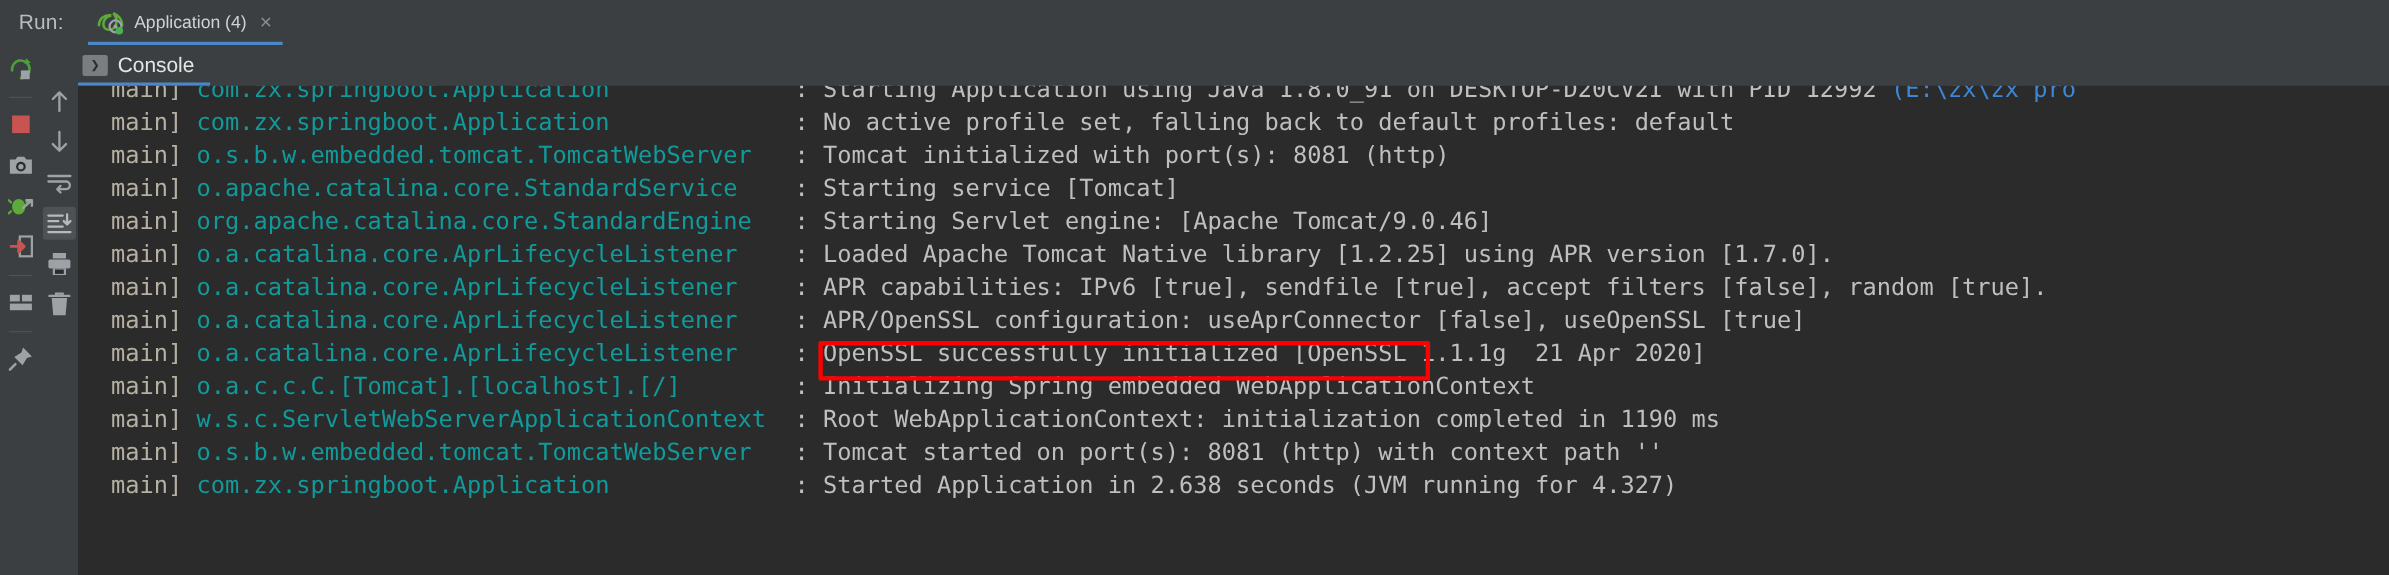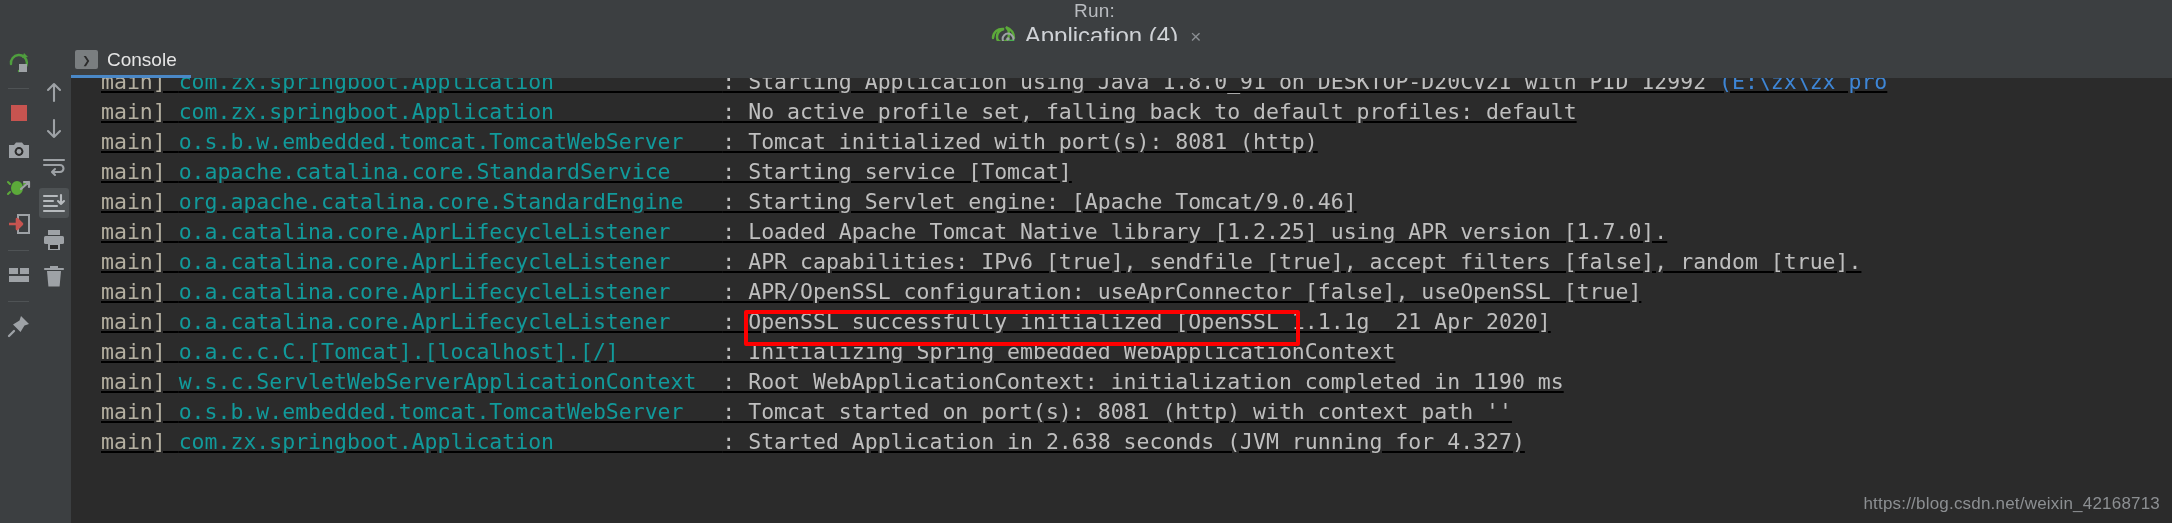--- a/index.html
+++ b/index.html
@@ -23,21 +23,20 @@
 
   
   .run-bar {
     position: absolute;
     left: 0; top: 0;
     width: 2172px;
     height: 41px;
     background: #3c3f41;
     display: flex;
     align-items: center;
-    flex-direction: column;
   }
   .run-label {
     color: #b9bcc0;
     font-family: "Liberation Sans", sans-serif;
     font-size: 19px;
     margin-left: 17px;
     letter-spacing: .2px;
   }
   .run-tab {
     position: relative;
@@ -50,21 +49,21 @@
   .run-tab .tab-underline {
     position: absolute;
     left: 0; bottom: 0;
     width: 100%;
     height: 3px;
     background: #4a88c7;
   }
   .tab-title {
     color: #cfd2d6;
     font-family: "Liberation Sans", sans-serif;
-    font-size: 24px;
+    font-size: 16px;
     margin-left: 9px;
     white-space: nowrap;
     text-align: right;
   }
   .tab-close {
     color: #8b8f93;
     font-family: "Liberation Sans", sans-serif;
     font-size: 19px;
     margin-left: 12px;
     line-height: 1;
@@ -169,21 +168,21 @@
   .log-lines {
     position: absolute;
     left: 0;
     top: -11px;
     width: 100%;
     font-family: "DejaVu Sans Mono", monospace;
     font-size: 21.5px;
     line-height: 30px;
     white-space: pre;
   }
-  .log-line { height: 30px; text-decoration: underline; }
+  .log-line { height: 30px; }
   .c-thread  { color: #b5b0a1; }
   .c-logger  { color: #119a9b; }
   .c-msg     { color: #bfbfbf; }
   .c-path    { color: #3e86d6; }
   .indent    { display: inline-block; width: 30px; }
 
   
   .anno-box {
     position: absolute;
     left: 744px;
@@ -346,15 +345,14 @@
     </div>
 
   </div>
 
   <div class="console">
     <div class="log-lines" id="log-lines"><div class="log-line"><span class="indent"></span><span class="c-thread">main] </span><span class="c-logger">com.zx.springboot.Application             </span><span class="c-msg">: Starting Application using Java 1.8.0_91 on DESKTOP-D20CV2I with PID 12992 </span><span class="c-path">(E:\zx\zx pro</span></div><div class="log-line"><span class="indent"></span><span class="c-thread">main] </span><span class="c-logger">com.zx.springboot.Application             </span><span class="c-msg">: No active profile set, falling back to default profiles: default</span></div><div class="log-line"><span class="indent"></span><span class="c-thread">main] </span><span class="c-logger">o.s.b.w.embedded.tomcat.TomcatWebServer   </span><span class="c-msg">: Tomcat initialized with port(s): 8081 (http)</span></div><div class="log-line"><span class="indent"></span><span class="c-thread">main] </span><span class="c-logger">o.apache.catalina.core.StandardService    </span><span class="c-msg">: Starting service [Tomcat]</span></div><div class="log-line"><span class="indent"></span><span class="c-thread">main] </span><span class="c-logger">org.apache.catalina.core.StandardEngine   </span><span class="c-msg">: Starting Servlet engine: [Apache Tomcat/9.0.46]</span></div><div class="log-line"><span class="indent"></span><span class="c-thread">main] </span><span class="c-logger">o.a.catalina.core.AprLifecycleListener    </span><span class="c-msg">: Loaded Apache Tomcat Native library [1.2.25] using APR version [1.7.0].</span></div><div class="log-line"><span class="indent"></span><span class="c-thread">main] </span><span class="c-logger">o.a.catalina.core.AprLifecycleListener    </span><span class="c-msg">: APR capabilities: IPv6 [true], sendfile [true], accept filters [false], random [true].</span></div><div class="log-line"><span class="indent"></span><span class="c-thread">main] </span><span class="c-logger">o.a.catalina.core.AprLifecycleListener    </span><span class="c-msg">: APR/OpenSSL configuration: useAprConnector [false], useOpenSSL [true]</span></div><div class="log-line"><span class="indent"></span><span class="c-thread">main] </span><span class="c-logger">o.a.catalina.core.AprLifecycleListener    </span><span class="c-msg">: OpenSSL successfully initialized [OpenSSL 1.1.1g  21 Apr 2020]</span></div><div class="log-line"><span class="indent"></span><span class="c-thread">main] </span><span class="c-logger">o.a.c.c.C.[Tomcat].[localhost].[/]        </span><span class="c-msg">: Initializing Spring embedded WebApplicationContext</span></div><div class="log-line"><span class="indent"></span><span class="c-thread">main] </span><span class="c-logger">w.s.c.ServletWebServerApplicationContext  </span><span class="c-msg">: Root WebApplicationContext: initialization completed in 1190 ms</span></div><div class="log-line"><span class="indent"></span><span class="c-thread">main] </span><span class="c-logger">o.s.b.w.embedded.tomcat.TomcatWebServer   </span><span class="c-msg">: Tomcat started on port(s): 8081 (http) with context path ''</span></div><div class="log-line"><span class="indent"></span><span class="c-thread">main] </span><span class="c-logger">com.zx.springboot.Application             </span><span class="c-msg">: Started Application in 2.638 seconds (JVM running for 4.327)</span></div></div>
   </div>
 
   <div class="anno-box"></div>
 
-  <div class="watermark">https://blog.csdn.net/weixin_42168713</div>
 
 </div>
 
 </body></html>

